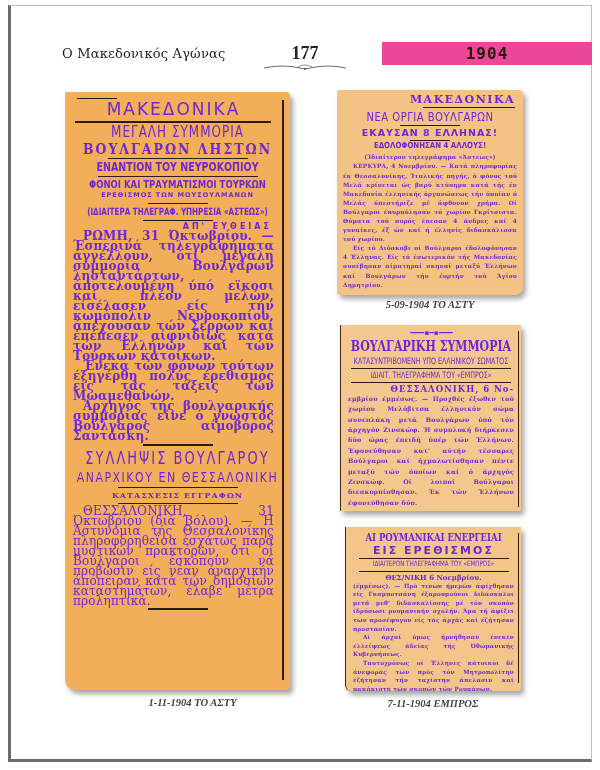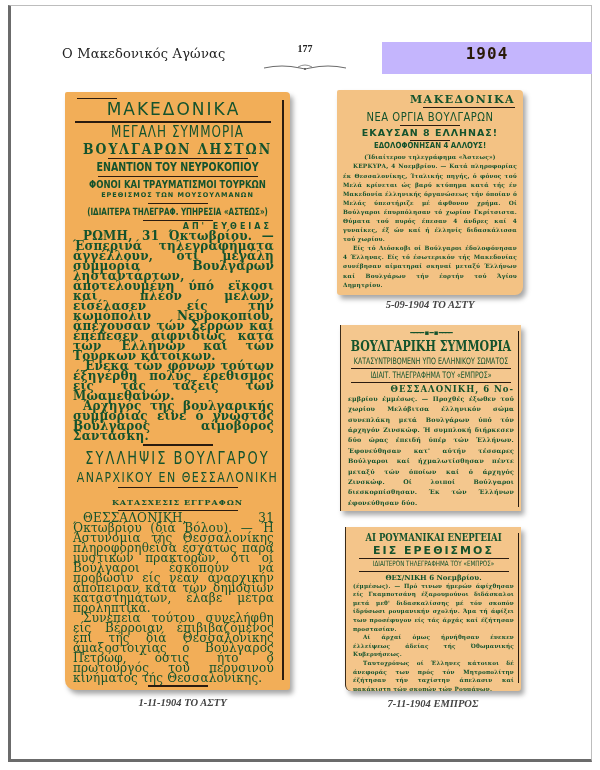--- a/index.html
+++ b/index.html
@@ -1,24 +1,24 @@
 <!DOCTYPE html>
 <html><head>
 <meta charset="utf-8">
 <style>
   html, body { margin:0; padding:0; background:#ffffff; }
   body { width:600px; height:770px; position:relative; overflow:hidden; font-family:"DejaVu Serif", serif; }
   .frame { position:absolute; left:8px; top:5px; width:584px; height:757px; border-left:3px solid #6b6b6b; border-bottom:3px solid #6b6b6b; border-top:1px solid #bdbdbd; border-right:1px solid #bdbdbd; box-sizing:border-box; background:#fff; }
   .running-title { position:absolute; left:62px; top:46px; font-family:"DejaVu Serif", serif; font-size:13px; color:#222; letter-spacing:0.2px; }
-  .page-num { position:absolute; left:285px; top:43px; width:40px; text-align:center; font-family:"Liberation Serif", serif; font-weight:bold; font-size:10px; color:#222; }
+  .page-num { position:absolute; left:285px; top:43px; width:40px; text-align:center; font-family:"Liberation Serif", serif; font-weight:bold; font-size:18px; color:#222; }
   .ornament { position:absolute; left:262px; top:63px; width:86px; height:8px; }
-  .year-tab { position:absolute; left:382px; top:42px; width:210px; height:32px; background:#c4b5fd; }
+  .year-tab { position:absolute; left:382px; top:42px; width:210px; height:23px; background:#ec4899; }
   .year-text { position:absolute; left:0; right:0; top:2px; text-align:center; font-family:"DejaVu Sans Mono", monospace; font-weight:bold; font-size:16px; color:#2a1a08; letter-spacing:1px; }
 
-  .clip { position:absolute; box-shadow:3px 4px 5px rgba(0,0,0,0.35); color:#14532d; overflow:hidden; box-sizing:border-box; }
+  .clip { position:absolute; box-shadow:3px 4px 5px rgba(0,0,0,0.35); color:#6d28d9; overflow:hidden; box-sizing:border-box; }
   .clip-a { left:65px; top:92px; width:225px; height:598px; background:#f2ae58; border-radius:2px 4px 3px 10px; padding:6px 8px; }
   .clip-b { left:337px; top:90px; width:186px; height:205px; background:#f3c284; padding:4px 6px; border-radius:2px 4px 8px 3px; }
   .clip-c { left:340px; top:325px; width:181px; height:186px; background:#f4c78e; padding:4px 7px; border-left:1px solid #3a2a18; }
   .clip-d { left:345px; top:527px; width:176px; height:164px; background:#f4c58a; padding:4px 7px; border-left:1px solid #3a2a18; border-radius:0 0 3px 6px; }
 
   .hd { text-align:center; font-family:"DejaVu Sans", sans-serif; white-space:nowrap; line-height:1.05; }
   .rule { height:2px; background:#2a1c10; margin:2px auto; }
   .rule-thin { height:1px; background:#2a1c10; margin:2px auto; }
   .body-text { font-family:"DejaVu Serif", serif; font-size:12px; line-height:10px; text-align:justify; letter-spacing:0.2px; }
   .body-text p { margin:0; text-indent:10px; }
@@ -61,29 +61,28 @@
   <div class="hd" style="font-size:8px;font-weight:bold;letter-spacing:3px;text-align:right;padding-right:10px;margin-top:2px;">ΑΠ' ΕΥΘΕΙΑΣ</div>
   <div class="body-text" style="padding-right:8px;font-weight:bold;">
     <p>ΡΩΜΗ, 31 Όκτωβρίου. — Έσπερινά τηλεγραφήματα άγγέλλουν, ότι μεγάλη συμμορία Βουλγάρων λησταντάρτων, άποτελουμένη ύπό εϊκοσι καί πλέον μελών, είσέλασεν είς τήν κωμόπολιν Νευροκοπίου, άπέχουσαν τών Σερρών καί έπέπεσεν αίφνιδίως κατά τών Έλλήνων καί τών Τούρκων κατοίκων.</p>
     <p>Ένεκα τών φόνων τούτων έξηγέρθη πολύς έρεθισμός είς τάς τάξεις τών Μωαμεθανών.</p>
     <p>Άρχηγός τής βουλγαρικής συμμορίας είνε ό γνωστός Βούλγαρος αίμοβόρος Σαντάσκη.</p>
   </div>
   <div class="rule" style="width:70px;margin-top:3px;"></div>
   <div class="hd" style="font-size:13px;letter-spacing:2px;transform:scaleY(1.3);margin-top:6px;">ΣΥΛΛΗΨΙΣ ΒΟΥΛΓΑΡΟΥ</div>
   <div class="hd" style="font-size:11px;letter-spacing:1.5px;transform:scaleY(1.3);margin-top:6px;">ΑΝΑΡΧΙΚΟΥ ΕΝ ΘΕΣΣΑΛΟΝΙΚΗ</div>
   <div class="rule-thin" style="width:120px;margin-top:4px;"></div>
-  <div class="hd" style="font-size:8px;font-weight:bold;letter-spacing:1px;font-family:'DejaVu Serif',serif;margin-top:10px;">ΚΑΤΑΣΧΕΣΙΣ ΕΓΓΡΑΦΩΝ</div>
+  <div class="hd" style="font-size:8px;font-weight:bold;letter-spacing:1px;font-family:'DejaVu Serif',serif;margin-top:3px;">ΚΑΤΑΣΧΕΣΙΣ ΕΓΓΡΑΦΩΝ</div>
   <div class="rule-thin" style="width:120px;margin-top:3px;"></div>
   <div class="body-text" style="padding-right:8px;margin-top:2px;">
     <p>ΘΕΣΣΑΛΟΝΙΚΗ, 31 Όκτωβρίου (διά Βόλου). — Ή Άστυνομία τής Θεσσαλονίκης πληροφορηθεΐσα έσχάτως παρά μυστικών πρακτόρων, ότι οί Βούλγαροι έσκόπουν νά προβώσιν είς νέαν άναρχικήν άπόπειραν κατά τών δημοσίων καταστημάτων, έλαβε μέτρα προληπτικά.</p>
-    <p>Συνεπεία τούτου συνελήφθη είς Βέρροιαν έπιβιβαζόμενος έπί τής διά Θεσσαλονίκης άμαξοστοιχίας ό Βούλγαρος Πετρώφ, όστις ήτο ό πρωτουργός τού περυσινού κινήματος τής Θεσσαλονίκης.</p>
   </div>
   <div class="rule" style="width:60px;margin-top:2px;"></div>
 </div>
-<div class="caption" style="left:70px;top:697px;width:225px;">1-11-1904 ΤΟ ΑΣΤΥ</div>
+<div class="caption" style="left:80px;top:697px;width:225px;">1-11-1904 ΤΟ ΑΣΤΥ</div>
 
 <div class="clip clip-b">
   <div class="hd" style="font-size:11px;font-weight:bold;letter-spacing:1.5px;font-family:'DejaVu Serif',serif;text-align:right;padding-right:2px;">ΜΑΚΕΔΟΝΙΚΑ</div>
   <div class="rule-thin" style="width:92px;margin:1px 0 0 80px;"></div>
   <div class="hd" style="font-size:10px;transform:scaleY(1.2);margin-top:4px;letter-spacing:0.5px;">ΝΕΑ ΟΡΓΙΑ ΒΟΥΛΓΑΡΩΝ</div>
   <div class="rule-thin" style="width:60px;margin-top:3px;"></div>
   <div class="hd" style="font-size:9.5px;font-weight:bold;letter-spacing:1px;">ΕΚΑΥΣΑΝ 8 ΕΛΛΗΝΑΣ!</div>
   <div class="rule-thin" style="width:40px;"></div>
   <div class="hd" style="font-size:7px;font-weight:bold;transform:scaleY(1.2);margin-top:2px;">ΕΔΟΛΟΦΟΝΗΣΑΝ 4 ΑΛΛΟΥΣ!</div>
   <div class="body-text small" style="margin-top:3px;font-weight:bold;">

